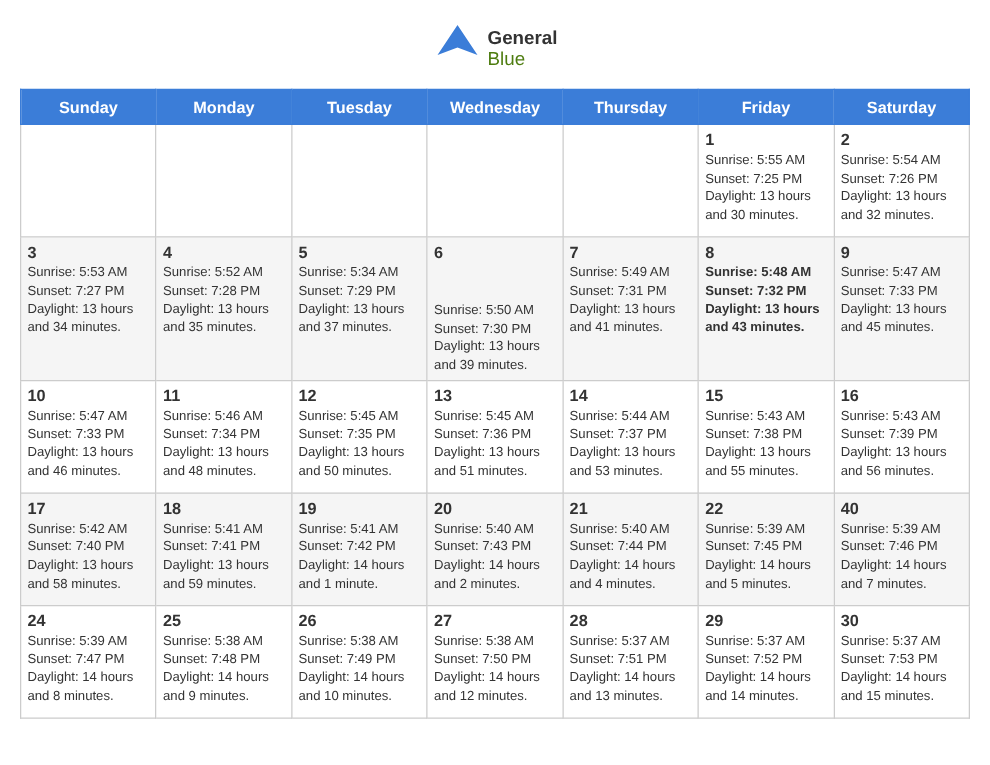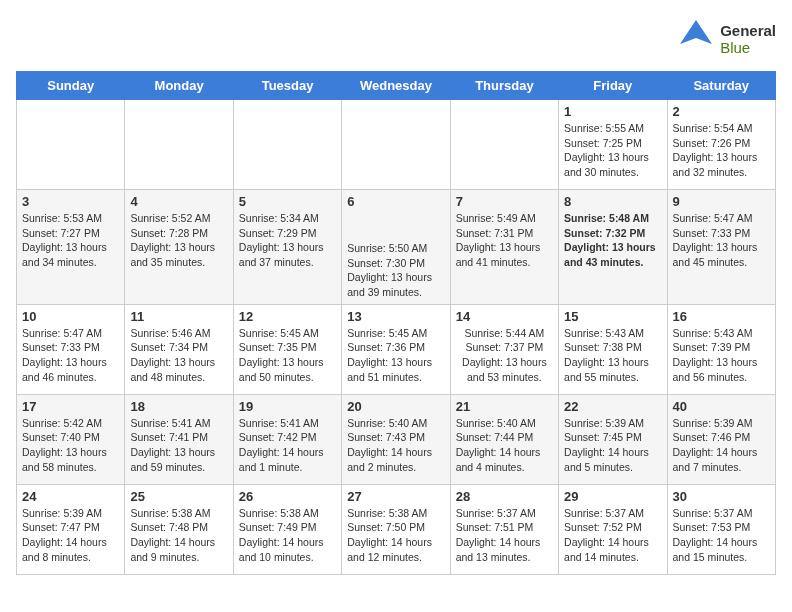--- a/index.html
+++ b/index.html
@@ -6,21 +6,21 @@
     body {
       font-family: Arial, sans-serif;
       background: #fff;
       width: 792px;
       min-height: 612px;
       padding: 16px;
     }
     .header-area {
       display: flex;
       align-items: flex-start;
-      justify-content: flex-end;
+      justify-content: center;
       margin-bottom: 8px;
     }
     .logo {
       display: flex;
       align-items: center;
       gap: 4px;
     }
     .logo-text {
       display: flex;
       flex-direction: column;
@@ -207,21 +207,21 @@
 Daylight: 13 hours and 50 minutes.</div>
         </td>
         <td>
           <span class="day-number">13</span>
           <div class="day-info" style="white-space: pre-line;">Sunrise: 5:45 AM
 Sunset: 7:36 PM
 Daylight: 13 hours and 51 minutes.</div>
         </td>
         <td>
           <span class="day-number">14</span>
-          <div class="day-info" style="white-space: pre-line; text-align: center;">Sunrise: 5:44 AM
+          <div class="day-info" style="white-space: pre-line;">Sunrise: 5:44 AM
 Sunset: 7:37 PM
 Daylight: 13 hours and 53 minutes.</div>
         </td>
         <td>
           <span class="day-number">15</span>
           <div class="day-info" style="white-space: pre-line;">Sunrise: 5:43 AM
 Sunset: 7:38 PM
 Daylight: 13 hours and 55 minutes.</div>
         </td>
         <td>

